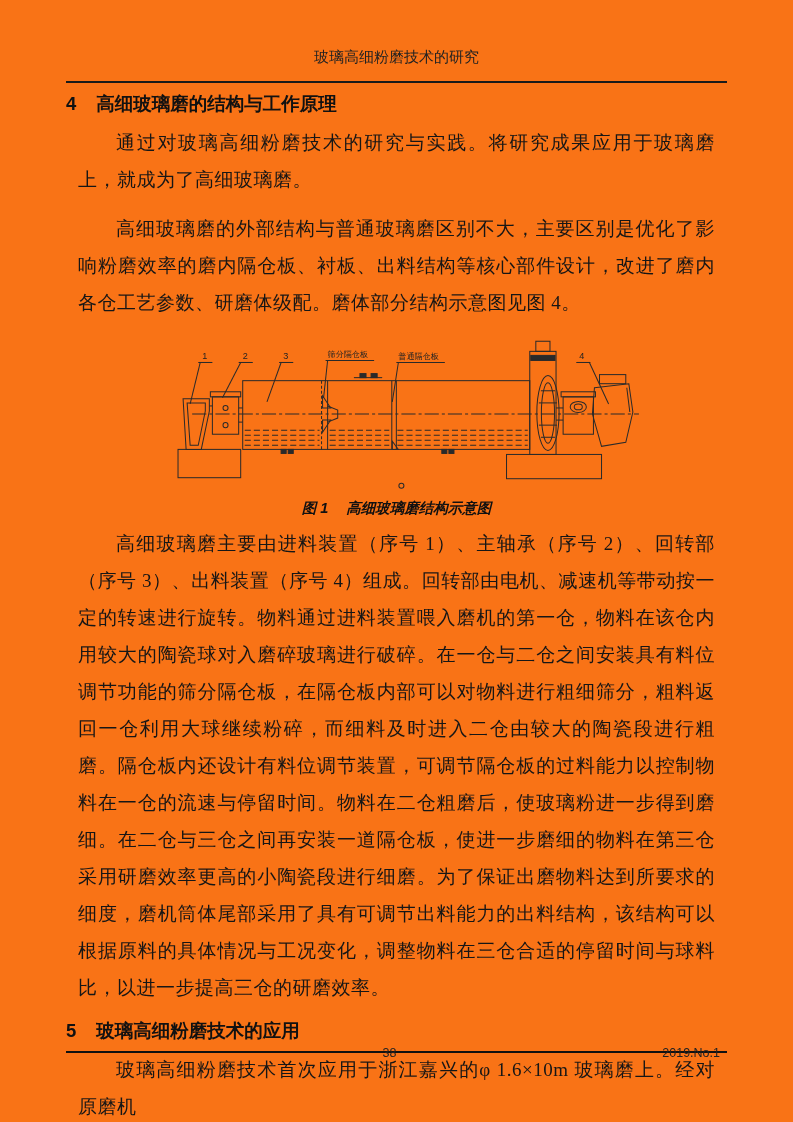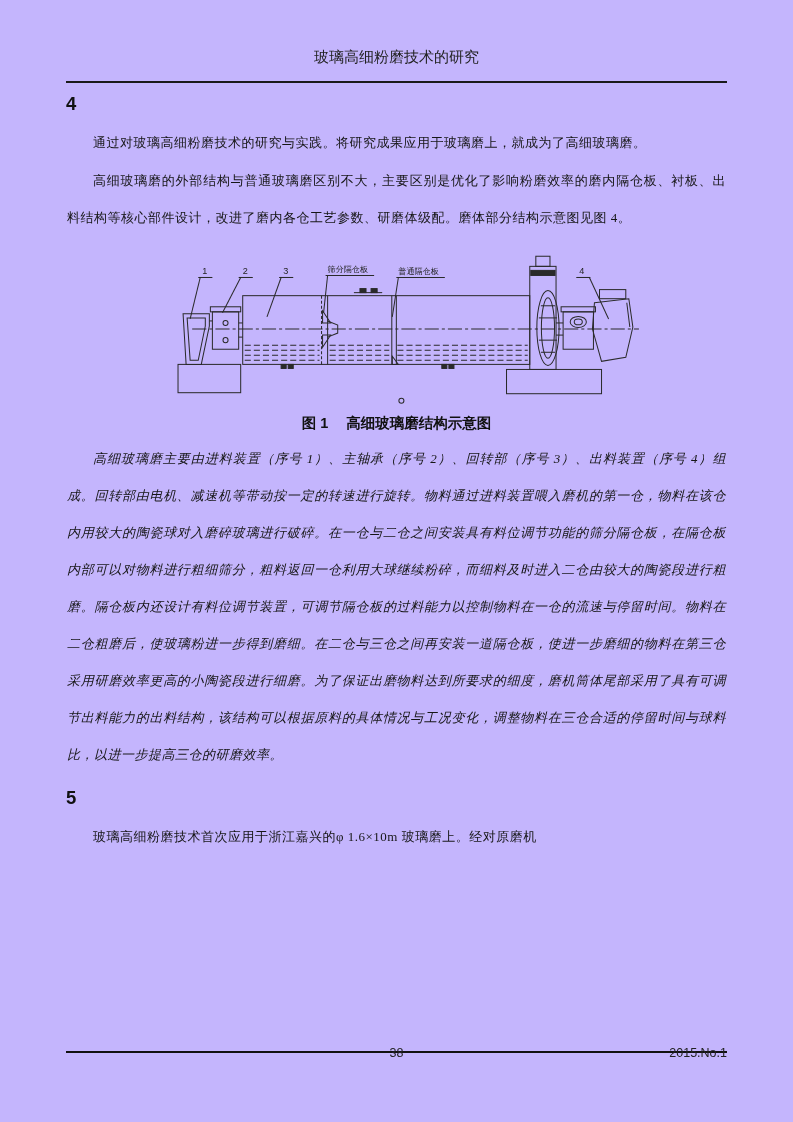--- a/index.html
+++ b/index.html
@@ -1,19 +1,19 @@
 <!DOCTYPE html>
 <html><head>
 <meta charset="utf-8">
 <style>
   html,body{margin:0;padding:0;background:#888;}
   .page{
     position:relative;
     width:793px;height:1122px;
-    background:#c4b5fd;
+    background:#f97316;
     margin:0 auto;
     overflow:hidden;
     color:#1a1a1a;
     font-family:"Liberation Serif","DejaVu Serif",serif;
   }
   .column{
     position:absolute;
     left:66px;top:46px;
     width:661px;
   }
@@ -35,64 +35,65 @@
     gap:20px;
     font-family:"Liberation Sans","DejaVu Sans",sans-serif;
     font-weight:bold;
     font-size:18.5px;
     line-height:26px;
     color:#111;
   }
   .sec-heading.h4{margin-top:5px;}
   .sec-heading.h5{margin-top:12px;}
   p.body-text{
-    margin:1px;
-    font-size:13px;
+    margin:12px;
+    font-size:19px;
     line-height:37px;
     text-align:justify;
     text-align-last:left;
     text-indent:2em;
     letter-spacing:0.5px;
     color:#161616;
   }
   p.body-text.first{margin-top:7px;}
-  p.body-text.after-fig{margin-top:4px;font-style:italic;}
+  p.body-text.after-fig{margin-top:4px;}
   .figure-wrap{
     margin-top:14px;
     width:661px;
   }
   .figure-canvas{
     margin-left:110px;
     width:470px;
   }
   .fig-caption{
     text-align:center;
     font-family:"Liberation Sans","DejaVu Sans",sans-serif;
     font-weight:bold;
     font-size:14.5px;
     line-height:26px;
     color:#111;
     margin-top:2px;
+    font-style:italic;
   }
   .fig-caption .cap-label{margin-right:18px;}
   svg text{
     font-family:"Liberation Sans","DejaVu Sans",sans-serif;
     fill:#222;
   }
   .footer-rule{
     position:absolute;
     left:66px;top:1043px;
     width:661px;
     border:none;
     border-top:2.5px solid #111;
     height:0;
   }
   .footer-row{
     position:absolute;
-    left:66px;top:1046px;
+    left:59px;top:1046px;
     width:661px;
     font-family:"Liberation Sans","DejaVu Sans",sans-serif;
     font-size:12.5px;
     color:#222;
     height:18px;
   }
   .footer-page{
     position:absolute;left:0;width:100%;
     text-align:center;
   }
@@ -104,20 +105,21 @@
 <body>
 
 <div class="page">
   <div class="column">
 
     <div class="running-head">玻璃高细粉磨技术的研究</div>
     <hr class="head-rule">
 
     <div class="sec-heading h4">
       <span>4</span>
+      <span>高细玻璃磨的结构与工作原理</span>
     </div>
 
     <p class="body-text first">通过对玻璃高细粉磨技术的研究与实践。将研究成果应用于玻璃磨上，就成为了高细玻璃磨。</p>
     <p class="body-text">高细玻璃磨的外部结构与普通玻璃磨区别不大，主要区别是优化了影响粉磨效率的磨内隔仓板、衬板、出料结构等核心部件设计，改进了磨内各仓工艺参数、研磨体级配。磨体部分结构示意图见图 4。</p>
 
     <div class="figure-wrap">
       <div class="figure-canvas">
         <svg width="470" height="154" viewBox="0 -10 465 152">
           <g stroke="#2a2a2a" stroke-width="1" fill="none">
 
@@ -226,24 +228,25 @@
       </div>
       <div class="fig-caption">
         <span class="cap-label">图 1</span><span>高细玻璃磨结构示意图</span>
       </div>
     </div>
 
     <p class="body-text after-fig">高细玻璃磨主要由进料装置（序号 1）、主轴承（序号 2）、回转部（序号 3）、出料装置（序号 4）组成。回转部由电机、减速机等带动按一定的转速进行旋转。物料通过进料装置喂入磨机的第一仓，物料在该仓内用较大的陶瓷球对入磨碎玻璃进行破碎。在一仓与二仓之间安装具有料位调节功能的筛分隔仓板，在隔仓板内部可以对物料进行粗细筛分，粗料返回一仓利用大球继续粉碎，而细料及时进入二仓由较大的陶瓷段进行粗磨。隔仓板内还设计有料位调节装置，可调节隔仓板的过料能力以控制物料在一仓的流速与停留时间。物料在二仓粗磨后，使玻璃粉进一步得到磨细。在二仓与三仓之间再安装一道隔仓板，使进一步磨细的物料在第三仓采用研磨效率更高的小陶瓷段进行细磨。为了保证出磨物料达到所要求的细度，磨机筒体尾部采用了具有可调节出料能力的出料结构，该结构可以根据原料的具体情况与工况变化，调整物料在三仓合适的停留时间与球料比，以进一步提高三仓的研磨效率。</p>
 
     <div class="sec-heading h5">
       <span>5</span>
+      <span>玻璃高细粉磨技术的应用</span>
     </div>
 
     <p class="body-text first">玻璃高细粉磨技术首次应用于浙江嘉兴的φ 1.6×10m  玻璃磨上。经对原磨机</p>
 
   </div>
 
   <hr class="footer-rule">
   <div class="footer-row">
     <span class="footer-page">38</span>
-    <span class="footer-issue">2015.No.1</span>
+    <span class="footer-issue">2019.No.1</span>
   </div>
 </div>
 
 </body></html>

